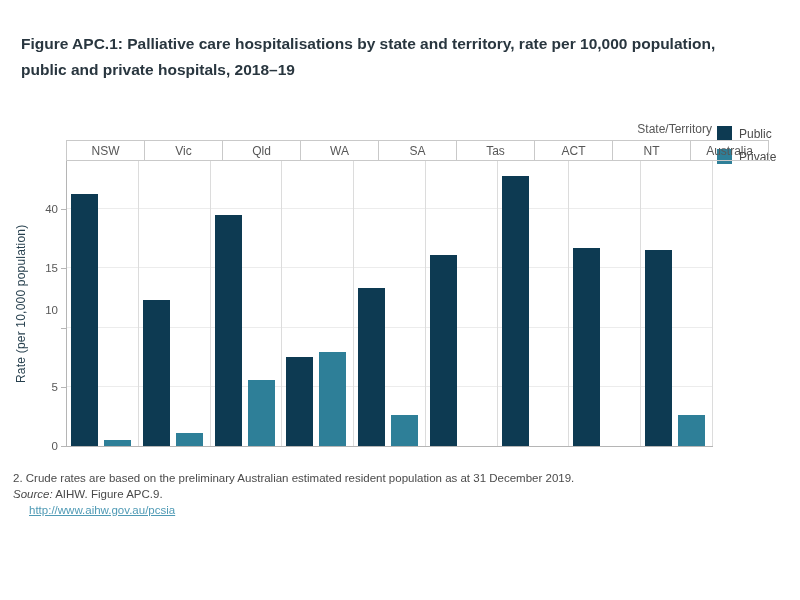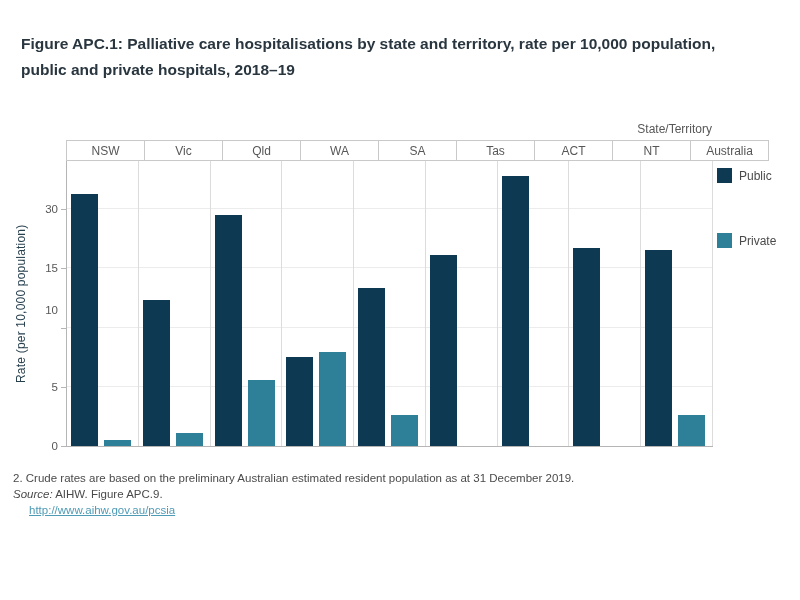--- a/index.html
+++ b/index.html
@@ -9,21 +9,21 @@
   }
   .title{
     position:absolute;left:13px;top:31px;width:726px;
     font-size:15.5px;font-weight:bold;color:#29363f;line-height:26px;margin-left:8px;
   }
   .group-label{
     position:absolute;left:66px;top:122px;width:646px;text-align:right;
     font-size:12px;color:#575757;
   }
   .legend{position:absolute;left:717px;top:122px;font-size:12px;color:#4a4a4a;}
-  .legend-row{display:flex;align-items:center;height:23px;margin-top:42px;}
+  .legend-row{display:flex;align-items:center;height:23px;}
   .legend-swatch{width:15px;height:15px;margin-right:7px;flex:0 0 auto;}
   .col-headers{
     position:absolute;left:66px;top:140px;width:703px;height:21px;display:flex;
     box-sizing:border-box;border-top:1px solid #c9c9c9;border-bottom:1px solid #c9c9c9;
     border-left:1px solid #c9c9c9;
   }
   .col-header{
     flex:1;display:flex;align-items:center;justify-content:center;
     font-size:12px;color:#575757;border-right:1px solid #c9c9c9;overflow:hidden;
   }
@@ -133,14 +133,14 @@
 </div>
 
 <div class="ytick-label" style="top: 439px;">0</div>
 <div class="ytick-mark" style="top: 446px;"></div>
 <div class="ytick-label" style="top: 379.75px;">5</div>
 <div class="ytick-mark" style="top: 386.75px;"></div>
 <div class="ytick-label" style="top: 303px;">10</div>
 <div class="ytick-mark" style="top: 327.5px;"></div>
 <div class="ytick-label" style="top: 261.25px;">15</div>
 <div class="ytick-mark" style="top: 268.25px;"></div>
-<div class="ytick-label" style="top: 202px;">30</div>
+<div class="ytick-label" style="top: 202px;">40</div>
 <div class="ytick-mark" style="top: 209px;"></div>
 
 </body></html>

